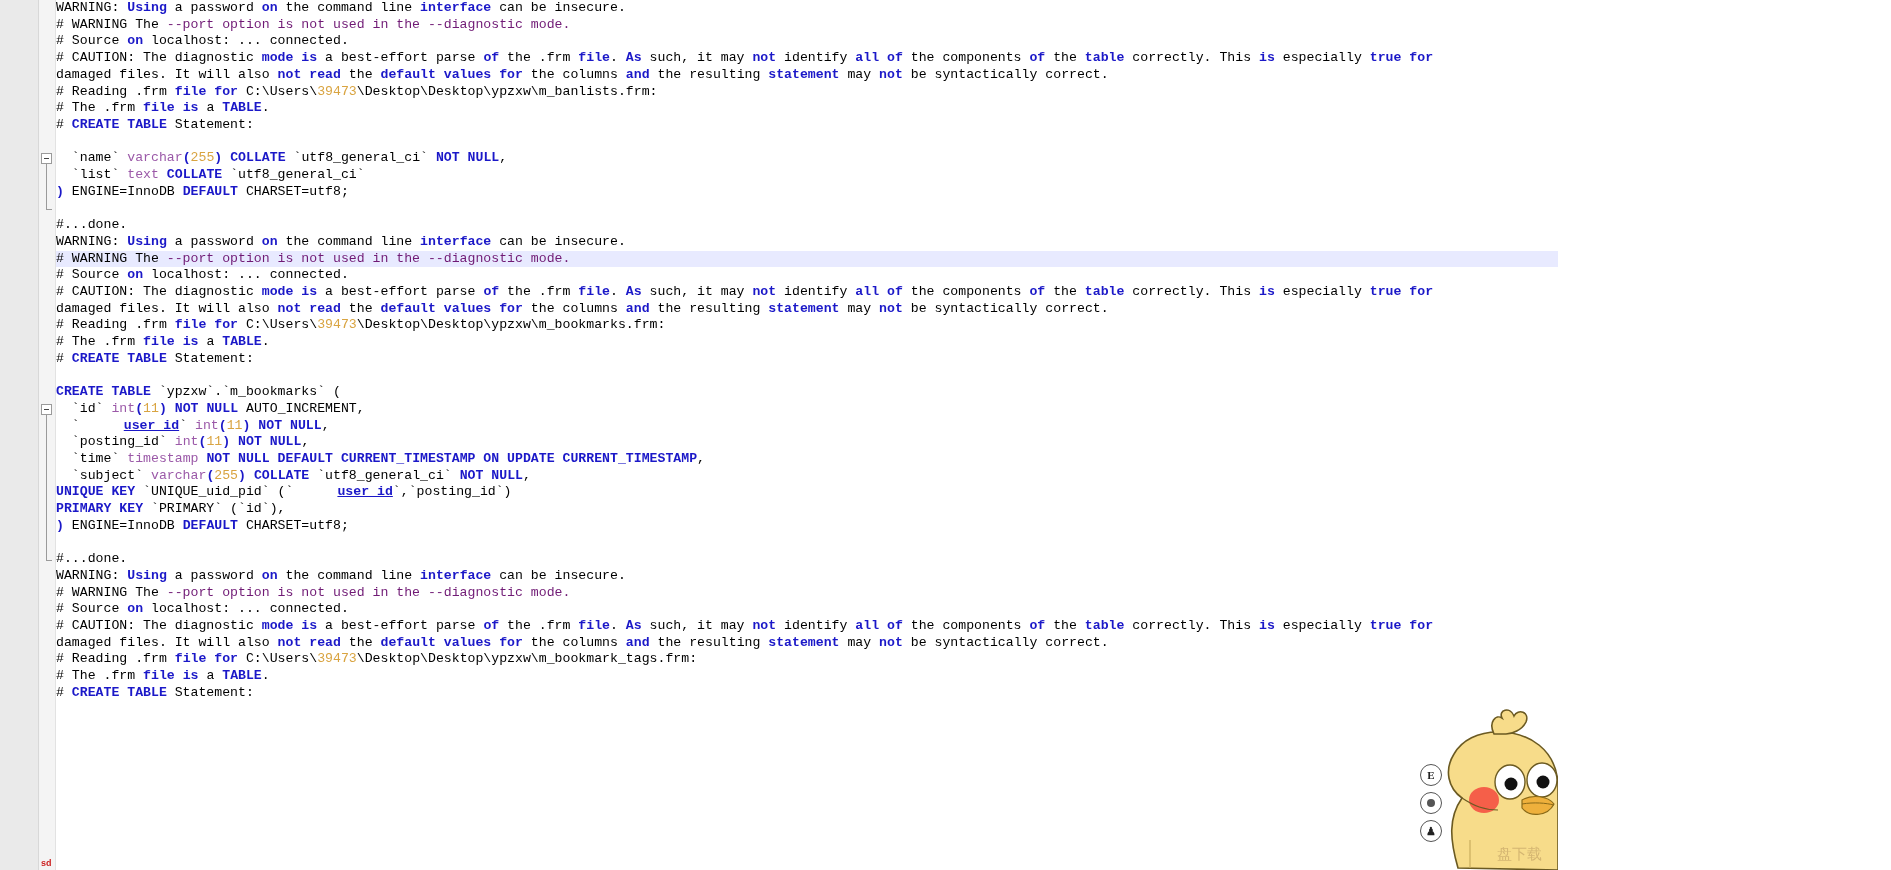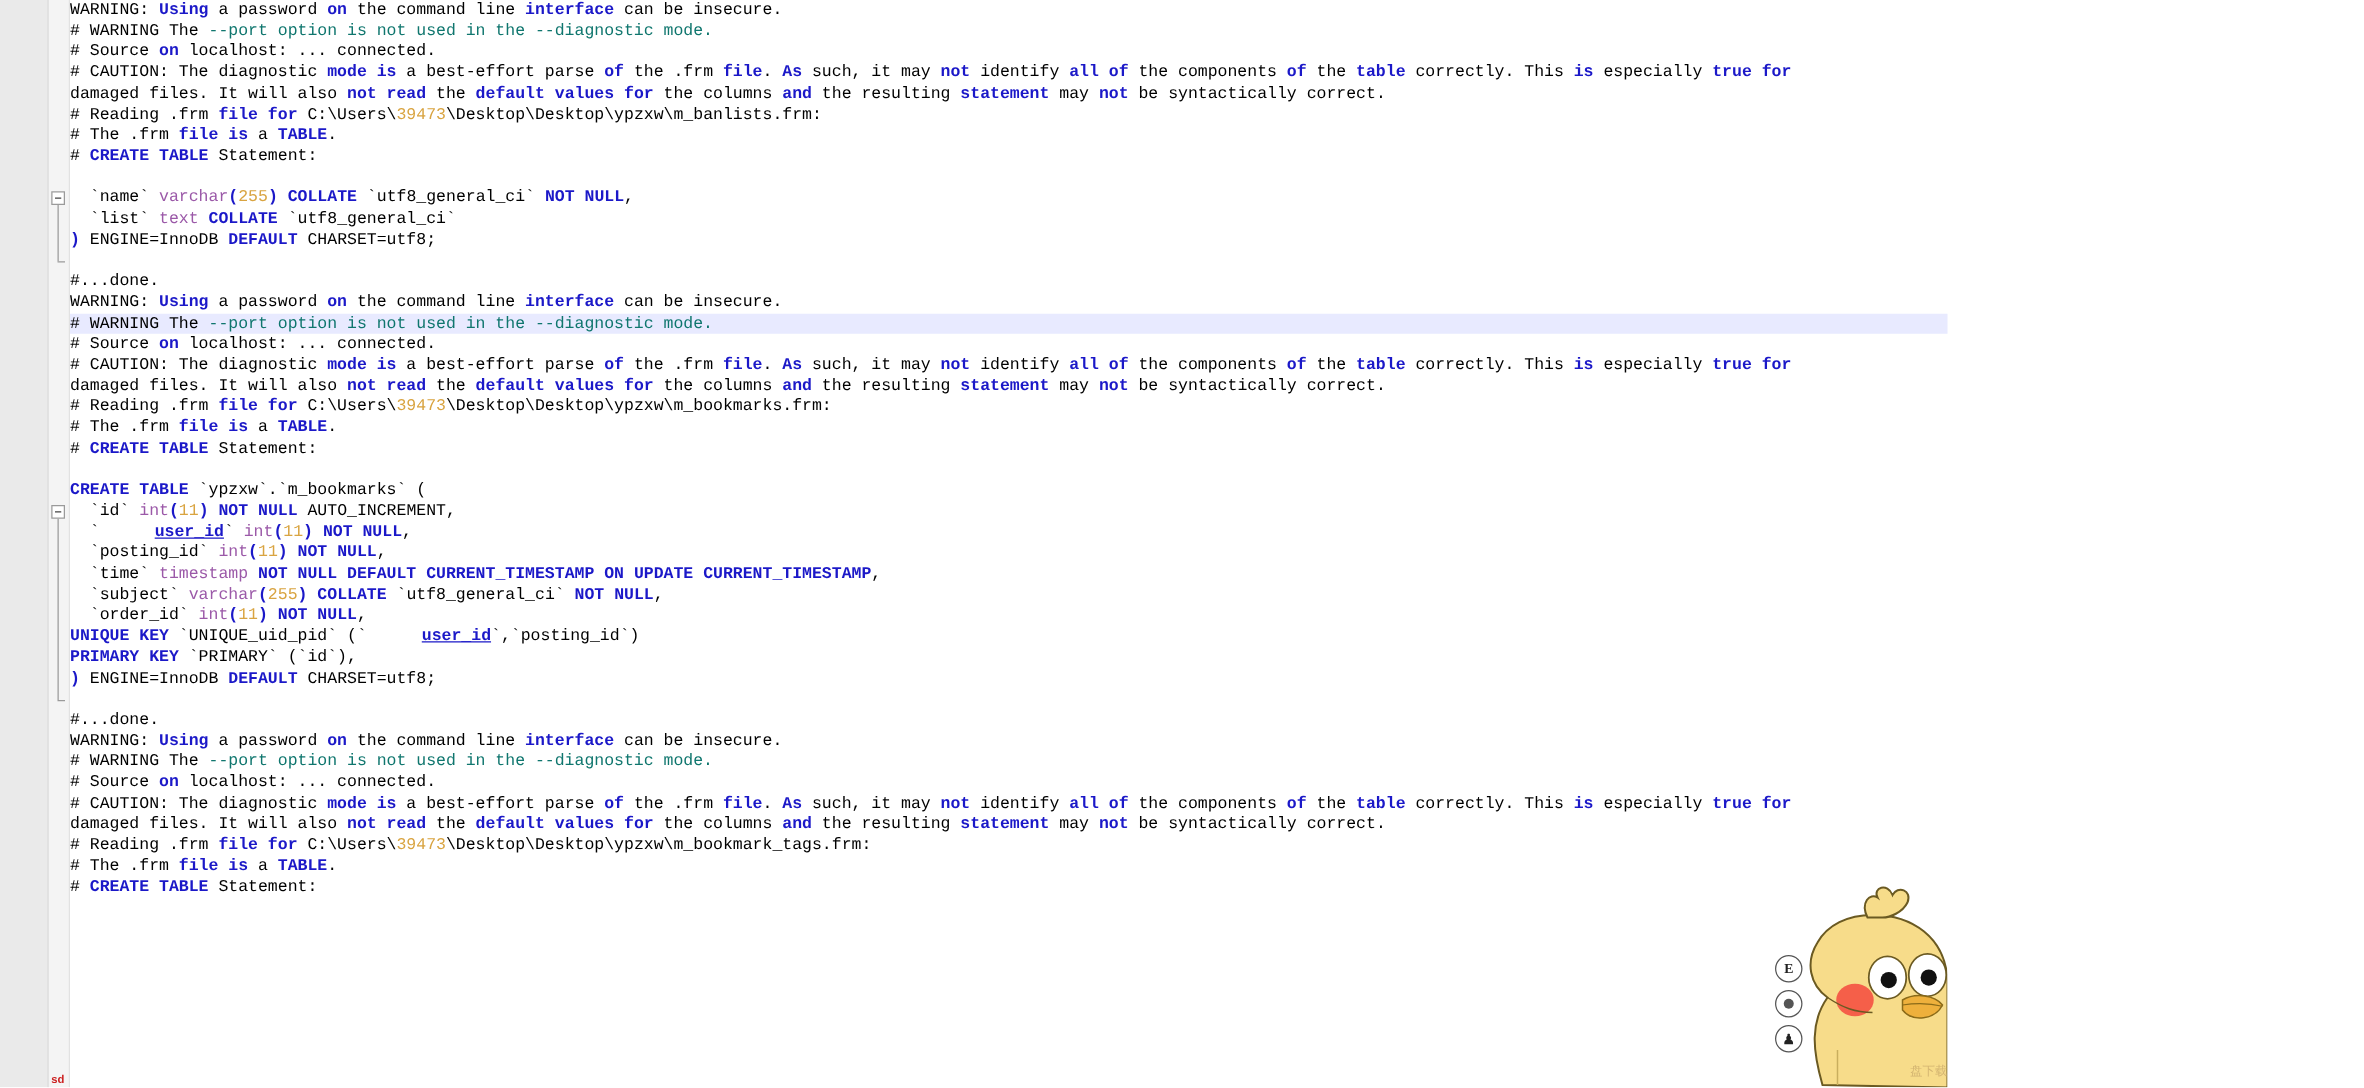--- a/index.html
+++ b/index.html
@@ -78,21 +78,21 @@
     padding-left: 56px;
     white-space: pre-wrap;
     word-break: break-word;
   }
   .row.wrapped .code { white-space: pre-wrap; }
 
   
   .kw    { color: #1b18c8; font-weight: bold; }
   .num   { color: #d9a441; }
   .typ   { color: #9b59a8; margin-top: 12px; }
-  .opt   { color: #0f766e; text-align: center; }
+  .opt   { color: #701a75; text-align: center; }
   .plain { color: #000000; }
   .match { font-weight: bold; text-decoration: underline; color: #1b18c8; margin-left: 44px; }
 
   
   .fold-box {
     position: absolute;
     left: 41px;
     width: 11px; height: 11px;
     border: 1px solid #9a9a9a;
     background: #ffffff;
@@ -155,24 +155,24 @@
     box-sizing: border-box;
   }
   .badge .dot {
     width: 8px; height: 8px;
     border-radius: 50%;
     background: #555;
   }
 
   .watermark {
     position: absolute;
-    right: 0;
+    right: 16px;
     bottom: 6px;
     font-family: "Liberation Sans", sans-serif;
-    font-size: 10px;
+    font-size: 15px;
     color: #c9a96a;
     opacity: 0.75;
     z-index: 23;
   }
 
   .corner-tag {
     position: absolute;
     left: 1px;
     bottom: 2px;
     font-family: "Liberation Sans", sans-serif;
@@ -214,21 +214,20 @@
       <div class="row"><span class="ln">19</span><span class="code"><span class="plain"># Reading .frm </span><span class="kw">file for</span><span class="plain"> C:\Users\</span><span class="num">39473</span><span class="plain">\Desktop\Desktop\ypzxw\m_bookmarks.frm:</span></span></div>
       <div class="row"><span class="ln">20</span><span class="code"><span class="plain"># The .frm </span><span class="kw">file is</span><span class="plain"> a </span><span class="kw">TABLE</span><span class="plain">.</span></span></div>
       <div class="row"><span class="ln">21</span><span class="code"><span class="plain"># </span><span class="kw">CREATE TABLE</span><span class="plain"> Statement:</span></span></div>
       <div class="row"><span class="ln">22</span><span class="code">&nbsp;</span></div>
       <div class="row"><span class="ln">23</span><span class="code"><span class="kw">CREATE TABLE</span><span class="plain"> `ypzxw`.`m_bookmarks` (</span></span></div>
       <div class="row"><span class="ln">24</span><span class="code"><span class="plain">  `id` </span><span class="typ">int</span><span class="kw">(</span><span class="num">11</span><span class="kw">)</span><span class="plain"> </span><span class="kw">NOT NULL</span><span class="plain"> AUTO_INCREMENT,</span></span></div>
       <div class="row"><span class="ln">25</span><span class="code"><span class="plain">  `</span><span class="match">user_id</span><span class="plain">` </span><span class="typ">int</span><span class="kw">(</span><span class="num">11</span><span class="kw">)</span><span class="plain"> </span><span class="kw">NOT NULL</span><span class="plain">,</span></span></div>
       <div class="row"><span class="ln">26</span><span class="code"><span class="plain">  `posting_id` </span><span class="typ">int</span><span class="kw">(</span><span class="num">11</span><span class="kw">)</span><span class="plain"> </span><span class="kw">NOT NULL</span><span class="plain">,</span></span></div>
       <div class="row"><span class="ln">27</span><span class="code"><span class="plain">  `time` </span><span class="typ">timestamp</span><span class="plain"> </span><span class="kw">NOT NULL DEFAULT CURRENT_TIMESTAMP ON UPDATE CURRENT_TIMESTAMP</span><span class="plain">,</span></span></div>
       <div class="row"><span class="ln">28</span><span class="code"><span class="plain">  `subject` </span><span class="typ">varchar</span><span class="kw">(</span><span class="num">255</span><span class="kw">)</span><span class="plain"> </span><span class="kw">COLLATE</span><span class="plain"> `utf8_general_ci` </span><span class="kw">NOT NULL</span><span class="plain">,</span></span></div>
-      <div class="row"><span class="ln">29</span><span class="code"><span class="plain">  `order_id` </span><span class="typ">int</span><span class="kw">(</span><span class="num">11</span><span class="kw">)</span><span class="plain"> </span><span class="kw">NOT NULL</span><span class="plain">,</span></span></div>
       <div class="row"><span class="ln">31</span><span class="code"><span class="kw">UNIQUE KEY</span><span class="plain"> `UNIQUE_uid_pid` (`</span><span class="match">user_id</span><span class="plain">`,`posting_id`)</span></span></div>
       <div class="row"><span class="ln">30</span><span class="code"><span class="kw">PRIMARY KEY</span><span class="plain"> `PRIMARY` (`id`),</span></span></div>
       <div class="row"><span class="ln">32</span><span class="code"><span class="kw">)</span><span class="plain"> ENGINE=InnoDB </span><span class="kw">DEFAULT</span><span class="plain"> CHARSET=utf8;</span></span></div>
       <div class="row"><span class="ln">33</span><span class="code">&nbsp;</span></div>
       <div class="row"><span class="ln">34</span><span class="code"><span class="plain">#...done.</span></span></div>
       <div class="row"><span class="ln">35</span><span class="code"><span class="plain">WARNING: </span><span class="kw">Using</span><span class="plain"> a password </span><span class="kw">on</span><span class="plain"> the command line </span><span class="kw">interface</span><span class="plain"> can be insecure.</span></span></div>
       <div class="row"><span class="ln">36</span><span class="code"><span class="plain"># WARNING The </span><span class="opt">--port option is not used in the --diagnostic mode.</span></span></div>
       <div class="row"><span class="ln">37</span><span class="code"><span class="plain"># Source </span><span class="kw">on</span><span class="plain"> localhost: ... connected.</span></span></div>
       <div class="row wrapped"><span class="ln">38</span><span class="code"><span class="plain"># CAUTION: The diagnostic </span><span class="kw">mode is</span><span class="plain"> a best-effort parse </span><span class="kw">of</span><span class="plain"> the .frm </span><span class="kw">file</span><span class="plain">. </span><span class="kw">As</span><span class="plain"> such, it may </span><span class="kw">not</span><span class="plain"> identify </span><span class="kw">all of</span><span class="plain"> the components </span><span class="kw">of</span><span class="plain"> the </span><span class="kw">table</span><span class="plain"> correctly. This </span><span class="kw">is</span><span class="plain"> especially </span><span class="kw">true for</span><span class="plain">
 damaged files. It will also </span><span class="kw">not read</span><span class="plain"> the </span><span class="kw">default values for</span><span class="plain"> the columns </span><span class="kw">and</span><span class="plain"> the resulting </span><span class="kw">statement</span><span class="plain"> may </span><span class="kw">not</span><span class="plain"> be syntactically correct.</span></span></div>

